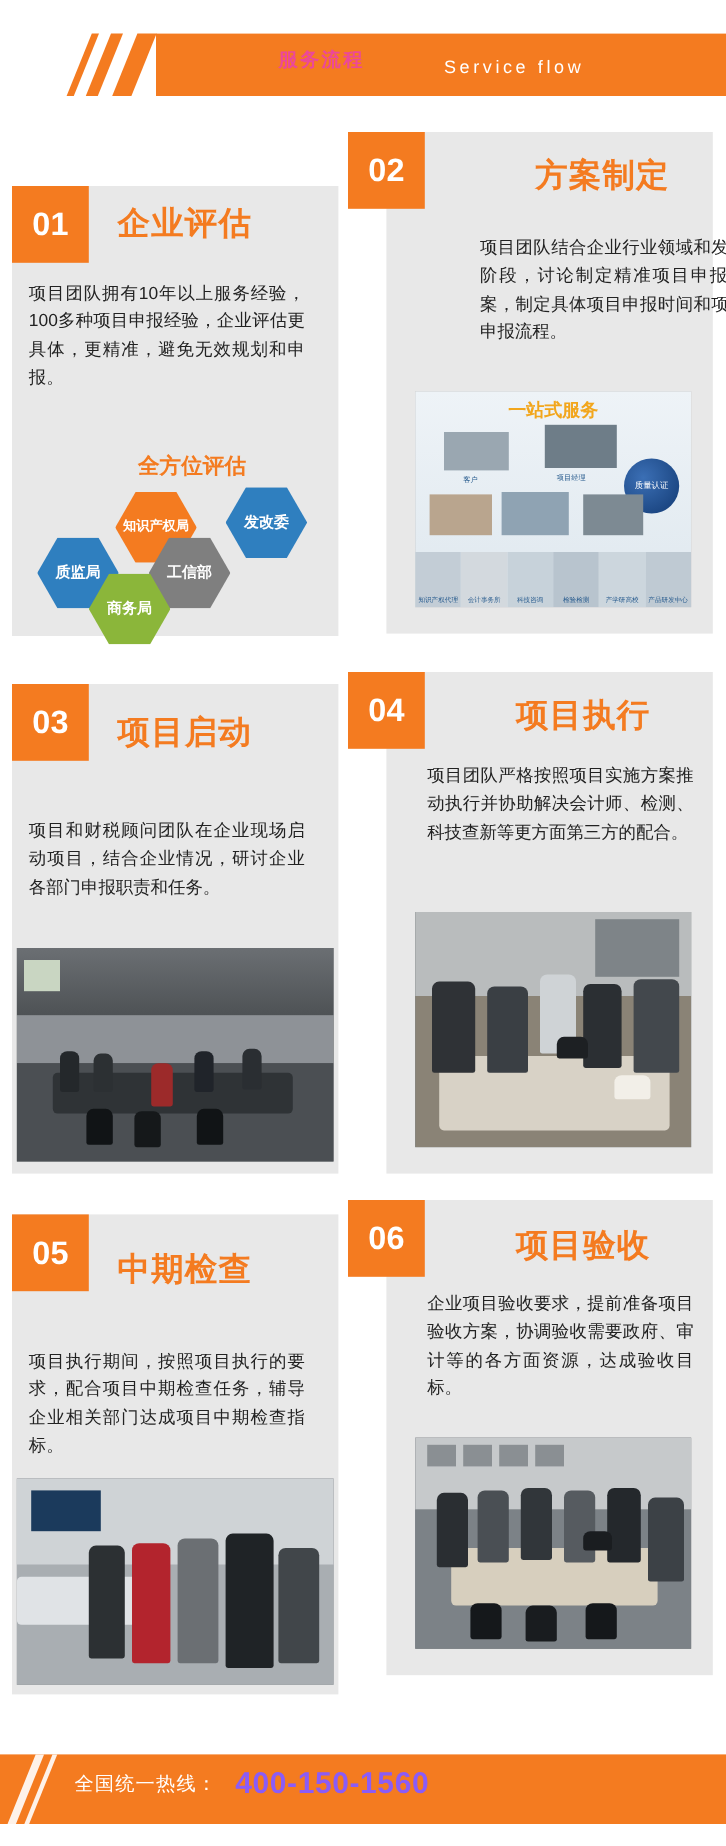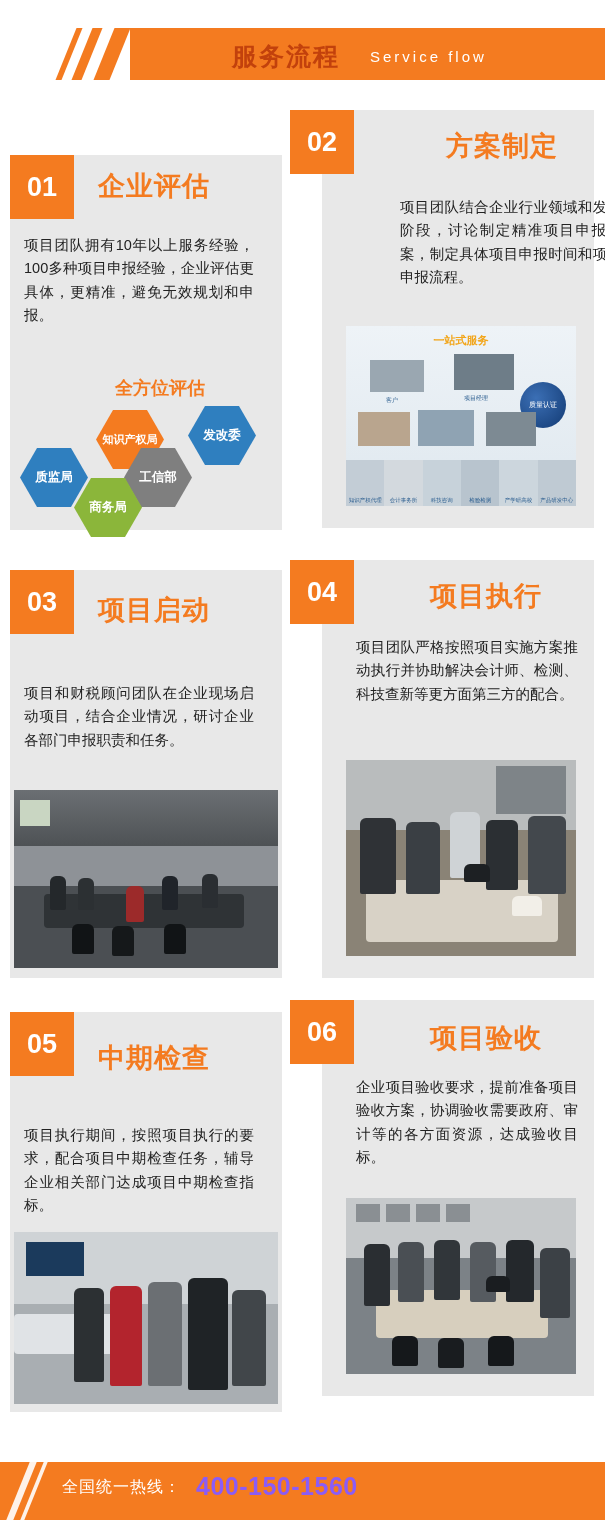--- a/index.html
+++ b/index.html
@@ -32,22 +32,22 @@
     background: #f47b20;
     transform: skewX(-22deg);
   }
   .hdr-s1 { top: 28px; left: 104px; width: 16px; height: 52px; }
   .hdr-s2 { top: 28px; left: 82px;  width: 10px; height: 52px; }
   .hdr-s3 { top: 28px; left: 66px;  width: 6px;  height: 52px; }
   .hdr-title {
     position: absolute;
     top: 40px;
     left: 232px;
-    color: #c2410c;
-    font-size: 25px;
+    color: #ec4899;
+    font-size: 16px;
     font-weight: bold;
     letter-spacing: 2px;
   }
   .hdr-sub {
     position: absolute;
     top: 48px;
     left: 370px;
     color: #ffffff;
     font-size: 15px;
     letter-spacing: 3px;
@@ -108,21 +108,21 @@
     font-size: 12.5px;
     font-weight: bold;
     text-align: center;
     line-height: 1.15;
   }
   .hex-label-orange { color: #f47b20; font-weight: bold; font-size: 18px; position: absolute; }
 
   
   .c2img { position: absolute; inset: 0; background: linear-gradient(#eef3f7, #dfe8ef); }
   .c2-title { position: absolute; top: 7px; left: 50%; transform: translateX(-50%);
-    color: #f2a61c; font-size: 11px; font-weight: bold; white-space: nowrap; }
+    color: #f2a61c; font-size: 15px; font-weight: bold; white-space: nowrap; }
   .c2-center-lbl { position: absolute; font-size: 6px; color:#2a5d8f; white-space: nowrap;}
   .c2-node { position: absolute; background:#7f8c96; }
   .c2-seal { position:absolute; width: 46px; height:46px; border-radius:50%;
     background: radial-gradient(circle at 35% 35%, #3b6fb5, #123a73);
     color:#fff; font-size:7px; display:flex; align-items:center; justify-content:center; text-align:center;}
   .c2-strip { position:absolute; bottom:0; left:0; right:0; height:46px; display:flex; }
   .c2-strip > div { flex:1; position:relative; }
   .c2-cap { position:absolute; bottom:2px; left:0; right:0; text-align:center; font-size:5.5px; color:#2a5d8f; }
 
   
@@ -179,21 +179,21 @@
 <div class="card-body" style="left:24px; top:234px; width:230px;">项目团队拥有10年以上服务经验，100多种项目申报经验，企业评估更具体，更精准，避免无效规划和申报。</div>
 
 <div class="hexwrap" style="left:16px; top:370px; width:262px; height:152px;">
   <div class="hex-label-orange" style="left:99px; top:6px;">全方位评估</div>
   <div class="hex" style="left:172px; top:36px; background:#2f7fbf;">
     <span>发改委</span>
   </div>
   <div class="hex" style="left:80px; top:40px; background:#f47b20; font-size:11px;">
     <span>知识产权局</span>
   </div>
-  <div class="hex" style="left:4px; top:78px; background:#2f7fbf;">
+  <div class="hex" style="left:15px; top:78px; background:#2f7fbf;">
     <span>质监局</span>
   </div>
   <div class="hex" style="left:108px; top:78px; background:#7f7f7f;">
     <span>工信部</span>
   </div>
   <div class="hex" style="left:58px; top:108px; background:#8bb63a;">
     <span>商务局</span>
   </div>
 </div>
 

